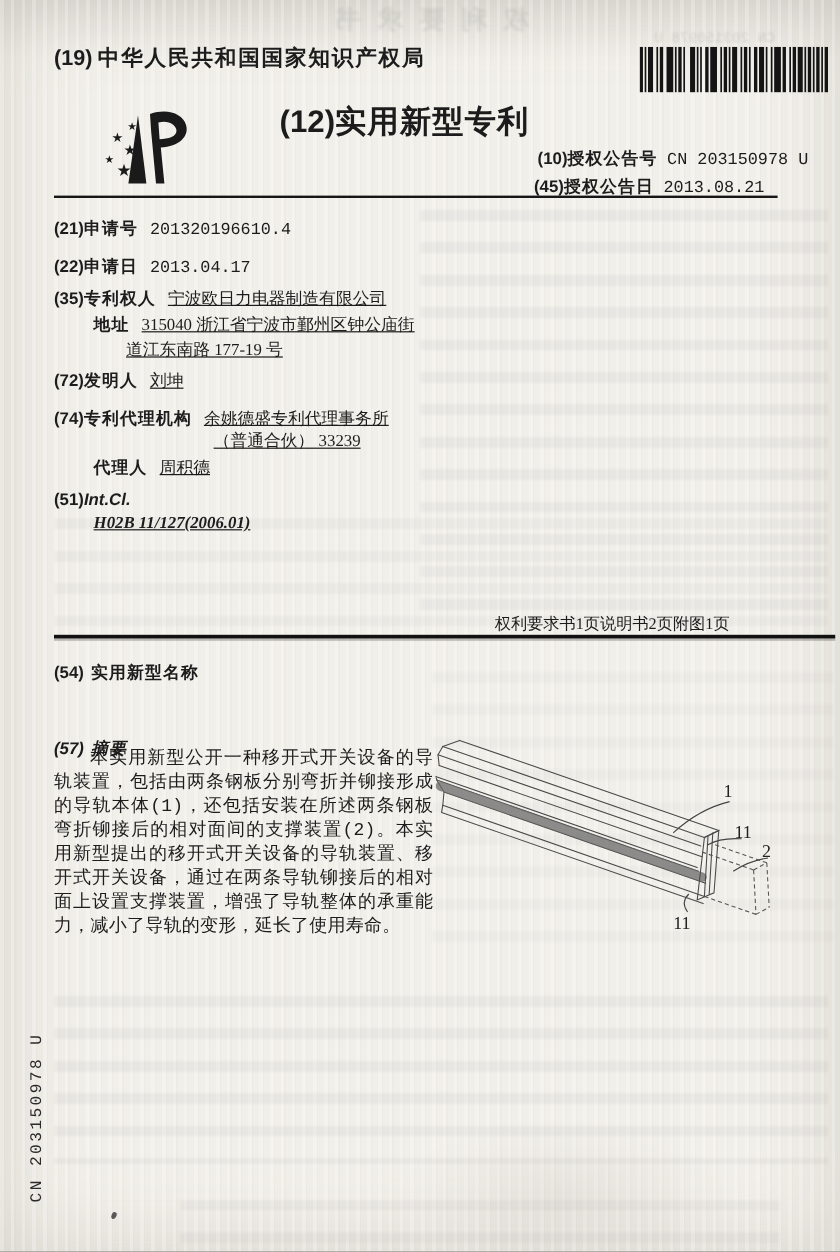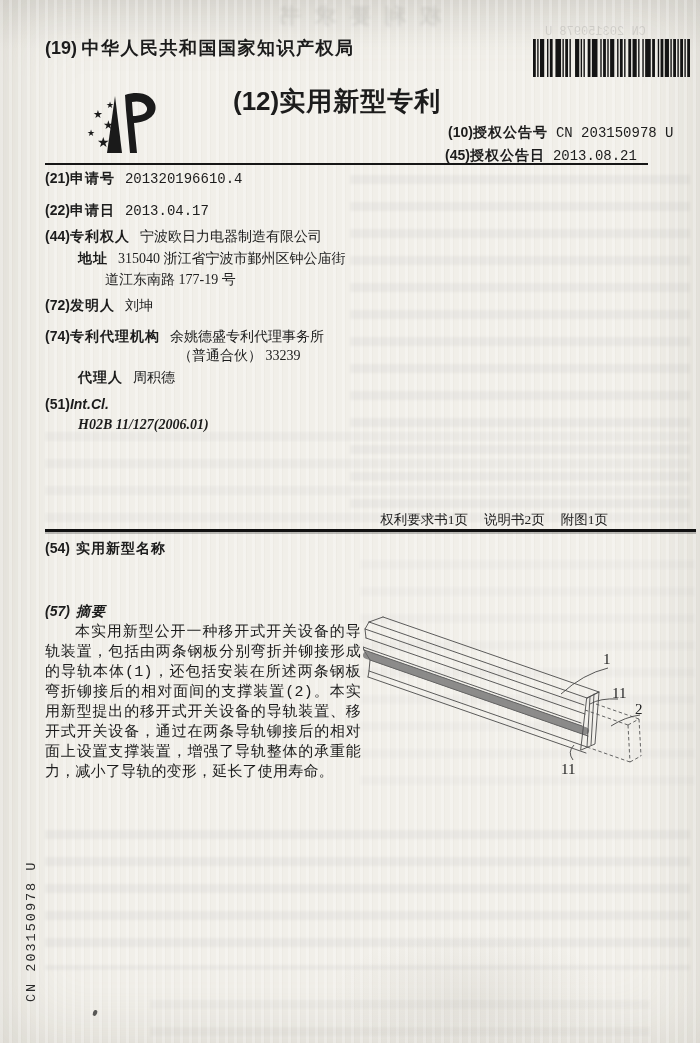--- a/index.html
+++ b/index.html
@@ -5,33 +5,33 @@
   html,body{margin:0;padding:0;background:#888;}
   .page{position:relative;width:700px;height:1043px;background:#f1efe9;overflow:hidden;
         font-family:"Liberation Serif",serif;color:#1c1c1c;
         box-shadow:inset 0 0 70px rgba(120,112,98,.22);}
   .page::before{content:"";position:absolute;inset:0;pointer-events:none;
         background:repeating-linear-gradient(90deg,rgba(255,255,255,.25) 0 3px,rgba(205,200,190,.10) 3px 4px,transparent 4px 9px),
                    linear-gradient(180deg,rgba(0,0,0,.05),transparent 50px);}
   .abs{position:absolute;white-space:nowrap;}
   .lbl{font-family:"Liberation Sans",sans-serif;font-weight:700;letter-spacing:1px;}
   .code{font-family:"Liberation Sans",sans-serif;font-weight:700;letter-spacing:0;}
-  .val{font-family:"Liberation Serif",serif;}
+  .val{font-family:"Liberation Serif",serif;text-decoration:underline;}
   .num{font-family:"Liberation Mono",monospace;letter-spacing:0;}
-  .row{font-size:14px;}
+  .row{font-size:14px;margin-top:12px;}
   .row .sp{display:inline-block;width:10px;}
   .office-line{left:45px;top:36px;font-size:18px;}
   .office-line .lbl{letter-spacing:1.5px;}
   .kind-line{left:233px;top:84px;font-size:26px;}
   .pub-line1{left:448px;top:124px;}
   .pub-line2{left:445px;top:147px;}
   .pub-line1,.pub-line2{font-size:14px;}
   .rule1{left:45px;top:163px;width:603px;height:2px;background:#161616;}
   .rule2{left:45px;top:529px;width:651px;height:3px;background:#111;box-shadow:0 2px 0 rgba(20,20,20,.25);}
-  .pages-line{top:511px;right:92px;font-size:13.5px;display:flex;gap:16px;}
+  .pages-line{top:511px;right:92px;font-size:13.5px;display:flex;}
   .title54{left:45px;top:562px;width:326px;white-space:normal;font-size:15px;line-height:22px;
            text-indent:2em;letter-spacing:.5px;}
   .abstract{left:45px;top:623px;width:316px;white-space:normal;font-size:15px;line-height:20px;
             text-align:justify;text-indent:2em;letter-spacing:.2px;font-family:Liberation Mono, monospace;}
   .sidebar-no{left:24px;top:1002px;transform:rotate(-90deg);transform-origin:0 0;
               font-family:"Liberation Mono",monospace;font-size:13.5px;letter-spacing:2px;color:#2a2a2a;}
   .bleed{pointer-events:none;filter:blur(1px);}
   .bleed-stripes{background:repeating-linear-gradient(180deg,rgba(80,80,95,.05) 0 9px,transparent 9px 27px);}
   .bleed-title{left:238px;top:2px;width:230px;text-align:center;transform:scaleX(-1);
                font-family:"Liberation Sans",sans-serif;font-weight:700;font-size:21px;
@@ -133,21 +133,21 @@
 
   <div class="abs rule1"></div>
 
   <div class="abs row" style="left:45px;top:170px;">
     <span class="code">(21)</span><span class="lbl">申请号</span><span class="sp"></span><span class="num">201320196610.4</span>
   </div>
   <div class="abs row" style="left:45px;top:202px;">
     <span class="code">(22)</span><span class="lbl">申请日</span><span class="sp"></span><span class="num">2013.04.17</span>
   </div>
   <div class="abs row" style="left:45px;top:228px;">
-    <span class="code">(44)</span><span class="lbl">专利权人</span><span class="sp"></span><span class="val">宁波欧日力电器制造有限公司</span>
+    <span class="code">(35)</span><span class="lbl">专利权人</span><span class="sp"></span><span class="val">宁波欧日力电器制造有限公司</span>
   </div>
   <div class="abs row" style="left:78px;top:250px;">
     <span class="lbl">地址</span><span class="sp"></span><span class="val">315040 浙江省宁波市鄞州区钟公庙街</span>
   </div>
   <div class="abs row" style="left:105px;top:271px;">
     <span class="val">道江东南路 177-19 号</span>
   </div>
   <div class="abs row" style="left:45px;top:297px;">
     <span class="code">(72)</span><span class="lbl">发明人</span><span class="sp"></span><span class="val">刘坤</span>
   </div>

